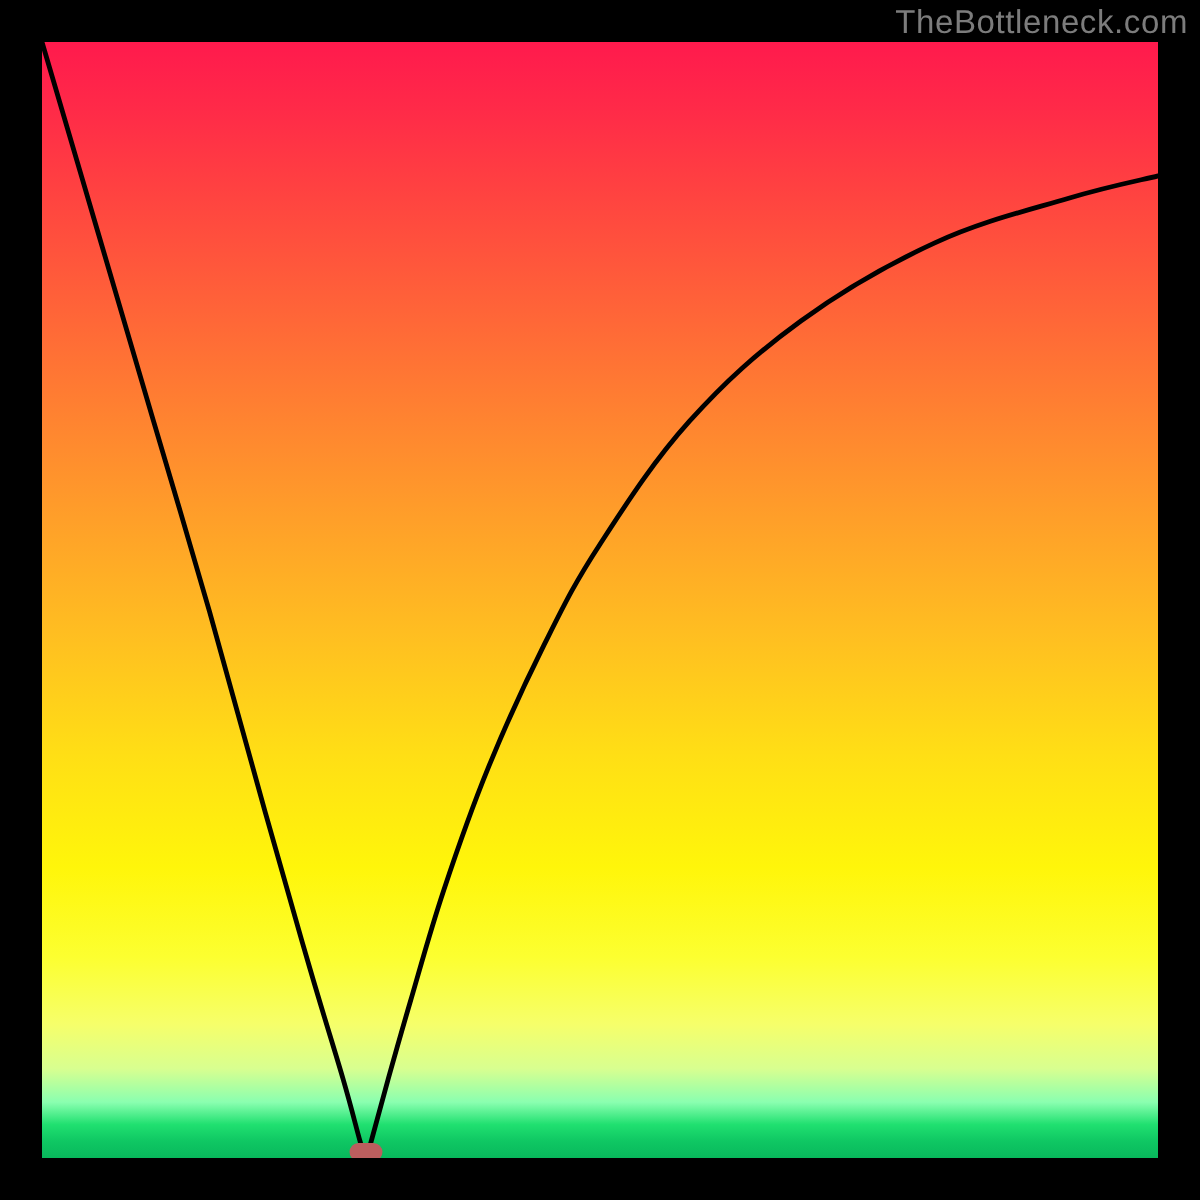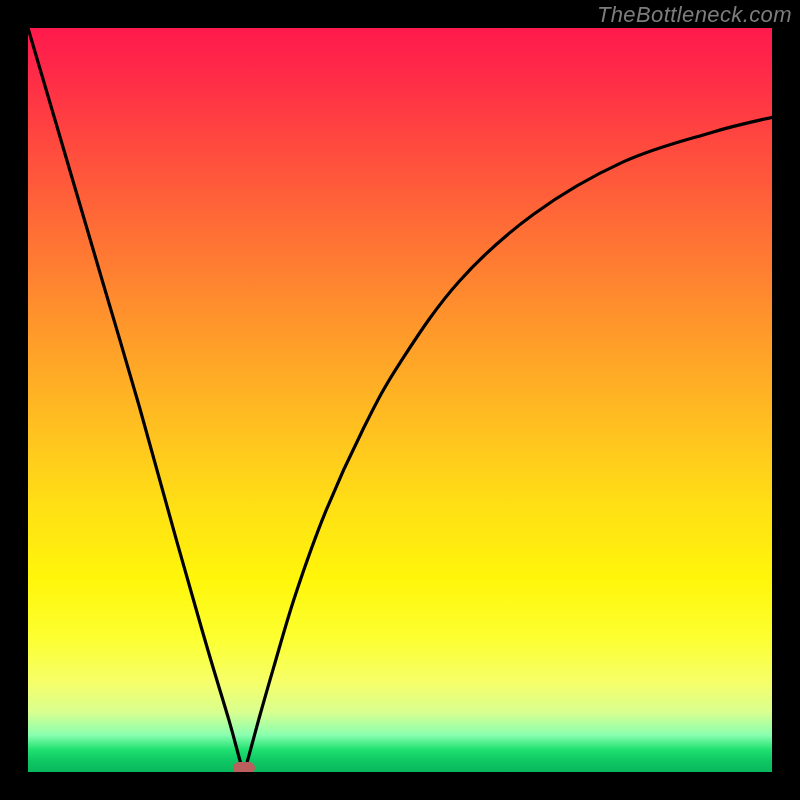--- a/index.html
+++ b/index.html
@@ -11,21 +11,20 @@
     position: relative;
     font-family: Arial, Helvetica, sans-serif;
   }
   .frame {
     position: absolute;
     top: 0;
     left: 0;
     width: 800px;
     height: 800px;
     background: #000;
-    font-style: italic;
   }
   .plot-area {
     position: absolute;
     top: 28px;
     left: 28px;
     width: 744px;
     height: 744px;
     overflow: hidden;
   }
   .gradient {

